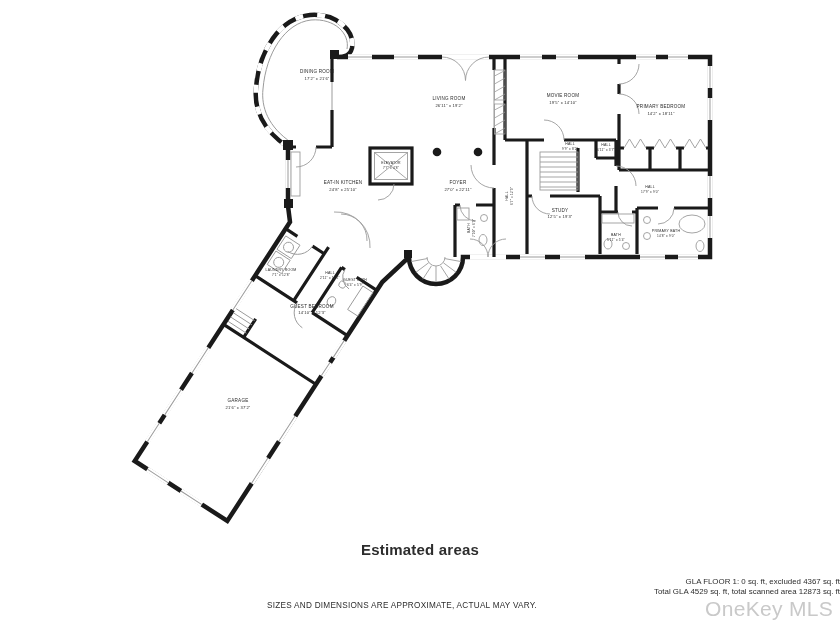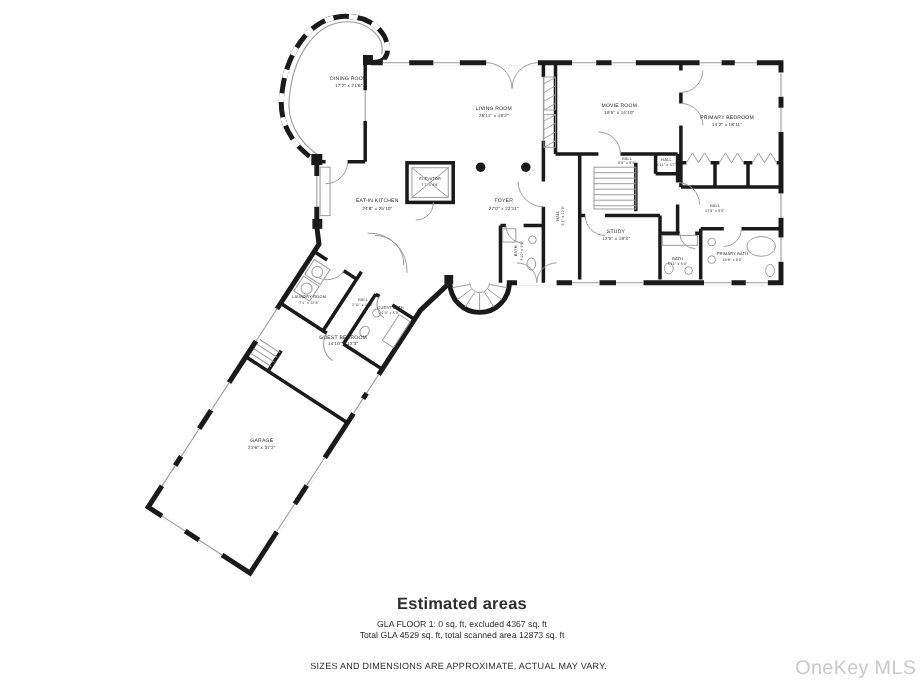--- a/index.html
+++ b/index.html
@@ -6,25 +6,25 @@
   body{width:840px;height:630px;position:relative;overflow:hidden;
        font-family:"Liberation Sans",sans-serif;}
   #plan-wrap{position:absolute;left:0;top:0;width:840px;height:545px;}
   svg text{font-family:"Liberation Sans",sans-serif;fill:var(--label,#2b2b2b);
            text-anchor:middle;letter-spacing:.2px;}
   .rname{font-size:4.6px;}
   .rdims{font-size:4.1px;}
   .tiny .rname{font-size:3.5px;}
   .tiny .rdims{font-size:3.2px;}
   #areas{position:absolute;left:0;top:541px;width:840px;text-align:center;color:#2d2d2d;}
-  #areas-title{font-size:15px;font-weight:600;letter-spacing:.2px;margin-bottom:5px;}
-  .area-line{font-size:7.9px;line-height:9.6px;}
-  #disclaimer{position:absolute;left:16px;top:601px;width:802px;text-align:center;
+  #areas-title{font-size:15px;font-weight:600;letter-spacing:.2px;margin-bottom:19px;}
+  .area-line{font-size:7.9px;line-height:9.6px;text-align:right;}
+  #disclaimer{position:absolute;left:1px;top:601px;width:802px;text-align:center;
               font-size:8.2px;letter-spacing:.25px;color:#2d2d2d;}
-  #watermark{position:absolute;right:7px;top:597px;font-size:18px;
+  #watermark{position:absolute;right:7px;top:597px;font-size:21px;
              color:var(--watermark,#c9c9c9);letter-spacing:.3px;}
 </style>
 </head>
 <body>
 
 <div id="plan-wrap">
 <svg width="840" height="545" viewBox="0 0 840 545">
 
   <g stroke="#1a1a1a" stroke-width="4.5" fill="#ffffff" stroke-linejoin="miter">
     <path d="M 337,57 H 710 V 257 H 463 A 27 27 0 0 1 409,257 L 382.3,282 L 227.3,521 L 134.7,461 L 290,222 L 288,206 L 288,147 C 262,130 254,108 256,88 C 259,50 280,18 310,15 C 338,13 355,32 352,48 C 350,56 344,57 337,57 Z"></path>

